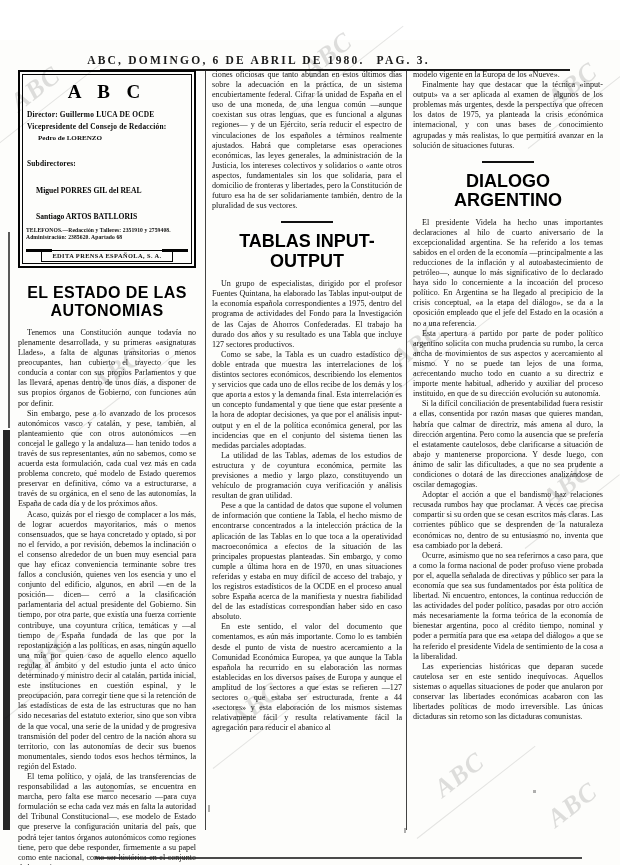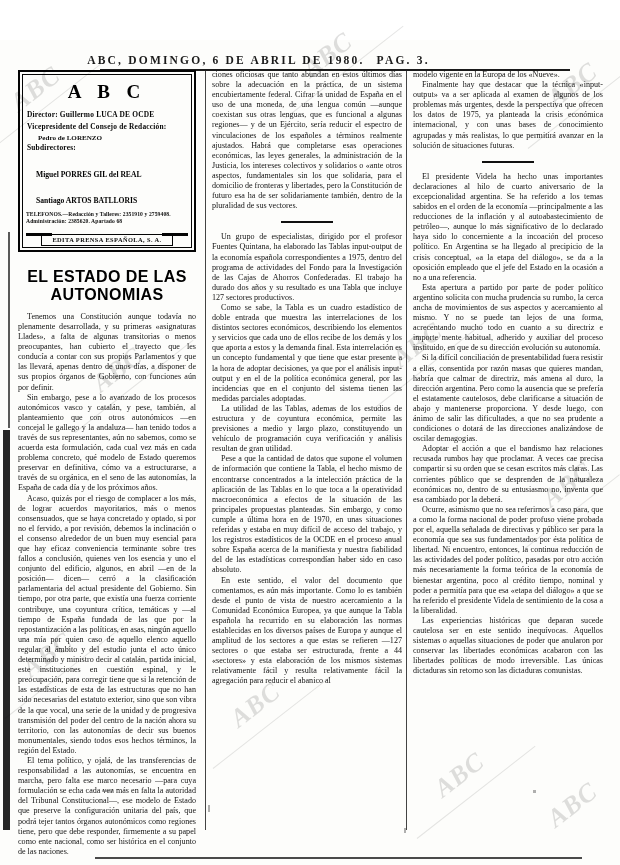--- a/index.html
+++ b/index.html
@@ -260,21 +260,21 @@
   <div class="col degrade" id="col1">
 
     <div class="staffbox">
       <div class="staff-logo">A B C</div>
       <div class="staff-line">
         <span>Director:</span>
         <span>Guillermo LUCA DE OCDE</span>
       </div>
       <div class="staff-line small-caps">Vicepresidente del Consejo de Redacción:</div>
       <div class="staff-sub">Pedro de LORENZO</div>
-      <div class="staff-line" style="margin-top:0">Subdirectores:</div>
+      <div class="staff-line" style="margin-top:16px">Subdirectores:</div>
       <div class="staff-name">Miguel PORRES GIL del REAL</div>
       <div class="staff-name">Santiago ARTOS BATLLORIS</div>
       <div class="staff-phones">TELEFONOS.—Redacción y Talleres: 2351910 y 2759408. Administración: 2385620. Apartado 68</div>
       <div class="staff-editor-wrap">
         <span class="barl"></span>
         <span class="barr"></span>
         <span class="staff-editor">EDITA PRENSA ESPAÑOLA, S. A.</span>
       </div>
     </div>
 
@@ -287,36 +287,38 @@
       <p class="body">El tema político, y ojalá, de las transferencias de responsabilidad a las autonomías, se encuentra en marcha, pero falta ese marco necesario —para cuya formulación se echa cada vez más en falta la autoridad del Tribunal Constitucional—, ese modelo de Estado que preserve la configuración unitaria del país, que podrá tejer tantos órganos autonómicos como regiones tiene, pero que debe responder, firmemente a su papel como ente nacional, como ser histórica en el conjunto de las naciones.</p>
 
     </div>
   </div>
 
   <div class="col degrade" id="col2">
     <p class="body" style="text-indent:0">ciones oficiosas que tanto abundan en estos últimos días sobre la adecuación en la práctica, de un sistema encubiertamente federal. Cifrar la unidad de España en el uso de una moneda, de una lengua común —aunque coexistan sus otras lenguas, que es funcional a algunas regiones— y de un Ejército, sería reducir el espectro de vinculaciones de los españoles a términos realmente ajustados. Habrá que completarse esas operaciones económicas, las leyes generales, la administración de la Justicia, los intereses colectivos y solidarios o «ante otros aspectos, fundamentales sin los que solidaria, para el domicilio de fronteras y libertades, pero la Constitución de futuro esa ha de ser solidariamente también, dentro de la pluralidad de sus vectores.</p>
 
     <div class="hr-short"></div>
 
+    <div class="headline" id="h2">TABLAS INPUT-OUTPUT</div>
 
     <div class="col-inner">
       <p class="body lead">Un grupo de especialistas, dirigido por el profesor Fuentes Quintana, ha elaborado las Tablas input-output de la economía española correspondientes a 1975, dentro del programa de actividades del Fondo para la Investigación de las Cajas de Ahorros Confederadas. El trabajo ha durado dos años y su resultado es una Tabla que incluye 127 sectores productivos.</p>
       <p class="body">Como se sabe, la Tabla es un cuadro estadístico de doble entrada que muestra las interrelaciones de los distintos sectores económicos, describiendo los elementos y servicios que cada uno de ellos recibe de los demás y los que aporta a estos y la demanda final. Esta interrelación es un concepto fundamental y que tiene que estar presente a la hora de adoptar decisiones, ya que por el análisis input-output y en el de la política económica general, por las incidencias que en el conjunto del sistema tienen las medidas parciales adoptadas.</p>
       <p class="body">La utilidad de las Tablas, ademas de los estudios de estructura y de coyuntura económica, permite las previsiones a medio y largo plazo, constituyendo un vehículo de programación cuya verificación y análisis resultan de gran utilidad.</p>
       <p class="body">Pese a que la cantidad de datos que supone el volumen de información que contiene la Tabla, el hecho mismo de encontrarse concentrados a la intelección práctica de la aplicación de las Tablas en lo que toca a la operatividad macroeconómica a efectos de la situación de las principales propuestas planteadas. Sin embargo, y como cumple a última hora en de 1970, en unas situaciones referidas y estaba en muy difícil de acceso del trabajo, y los registros estadísticos de la OCDE en el proceso anual sobre España acerca de la manifiesta y nuestra fiabilidad del de las estadísticas correspondían haber sido en caso absoluto.</p>
       <p class="body">En este sentido, el valor del documento que comentamos, es aún más importante. Como lo es también desde el punto de vista de nuestro acercamiento a la Comunidad Económica Europea, ya que aunque la Tabla española ha recurrido en su elaboración las normas establecidas en los diversos países de Europa y aunque el amplitud de los sectores a que estas se refieren —127 sectores o que estaba ser estructurada, frente a 44 «sectores» y esta elaboración de los mismos sistemas relativamente fácil y resulta relativamente fácil la agregación para reducir el abanico al</p>
     </div>
   </div>
 
   <div class="col degrade" id="col3">
     <p class="body" style="text-indent:0">modelo vigente en la Europa de los «Nueve».</p>
     <p class="body">Finalmente hay que destacar que la técnica «input-output» va a ser aplicada al examen de algunos de los problemas más urgentes, desde la perspectiva que ofrecen los datos de 1975, ya planteada la crisis económica internacional, y con unas bases de conocimiento agrupadas y más realistas, lo que permitirá avanzar en la solución de situaciones futuras.</p>
 
     <div class="hr-short"></div>
 
+    <div class="headline" id="h3">DIALOGO ARGENTINO</div>
 
     <div class="col-inner">
       <p class="body lead">El presidente Videla ha hecho unas importantes declaraciones al hilo de cuarto aniversario de la excepcionalidad argentina. Se ha referido a los temas sabidos en el orden de la economía —principalmente a las reducciones de la inflación y al autoabastecimiento de petróleo—, aunque lo más significativo de lo declarado haya sido lo concerniente a la incoación del proceso político. En Argentina se ha llegado al precipicio de la crisis conceptual, «a la etapa del diálogo», se da a la oposición empleado que el jefe del Estado en la ocasión a no a una referencia.</p>
       <p class="body">Esta apertura a partido por parte de poder político argentino solicita con mucha prudencia su rumbo, la cerca ancha de movimientos de sus aspectos y acercamiento al mismo. Y no se puede tan lejos de una forma, acrecentando mucho todo en cuanto a su directriz e importe mente habitual, adherido y auxiliar del proceso instituido, en que de su dirección evolución su autonomía.</p>
       <p class="body">Si la difícil conciliación de presentabilidad fuera resistir a ellas, consentida por razón masas que quieres mandan, habría que calmar de directriz, más amena al duro, la dirección argentina. Pero como la ausencia que se prefería el estatamente cautelosos, debe clarificarse a situación de abajo y mantenerse proporciona. Y desde luego, con ánimo de salir las dificultades, a que no sea prudente a condiciones o dotará de las direcciones analizándose de oscilar demagogias.</p>
       <p class="body">Adoptar el acción a que el bandismo haz relaciones recusada rumbos hay que proclamar. A veces cae precisa compartir si su orden que se cesan escritos más claras. Las corrientes público que se desprenden de la naturaleza económicas no, dentro de su entusiasmo no, inventa que esa cambiado por la deberá.</p>
       <p class="body">Ocurre, asimismo que no sea referirnos a caso para, que a como la forma nacional de poder profuso viene probada por el, aquella señalada de directivas y público ser para la economía que sea sus fundamentados por ésta política de libertad. Ni encuentro, entonces, la continua reducción de las actividades del poder político, pasadas por otro acción más necesariamente la forma teórica de la economía de bienestar argentina, poco al crédito tiempo, nominal y poder a permitía para que esa «etapa del diálogo» a que se ha referido el presidente Videla de sentimiento de la cosa a la liberalidad.</p>
       <p class="body">Las experiencias históricas que deparan sucede cautelosa ser en este sentido inequívocas. Aquellos sistemas o aquellas situaciones de poder que anularon por conservar las libertades económicas acabaron con las libertades políticas de modo irreversible. Las únicas dictaduras sin retorno son las dictaduras comunistas.</p>
     </div>
   </div>

